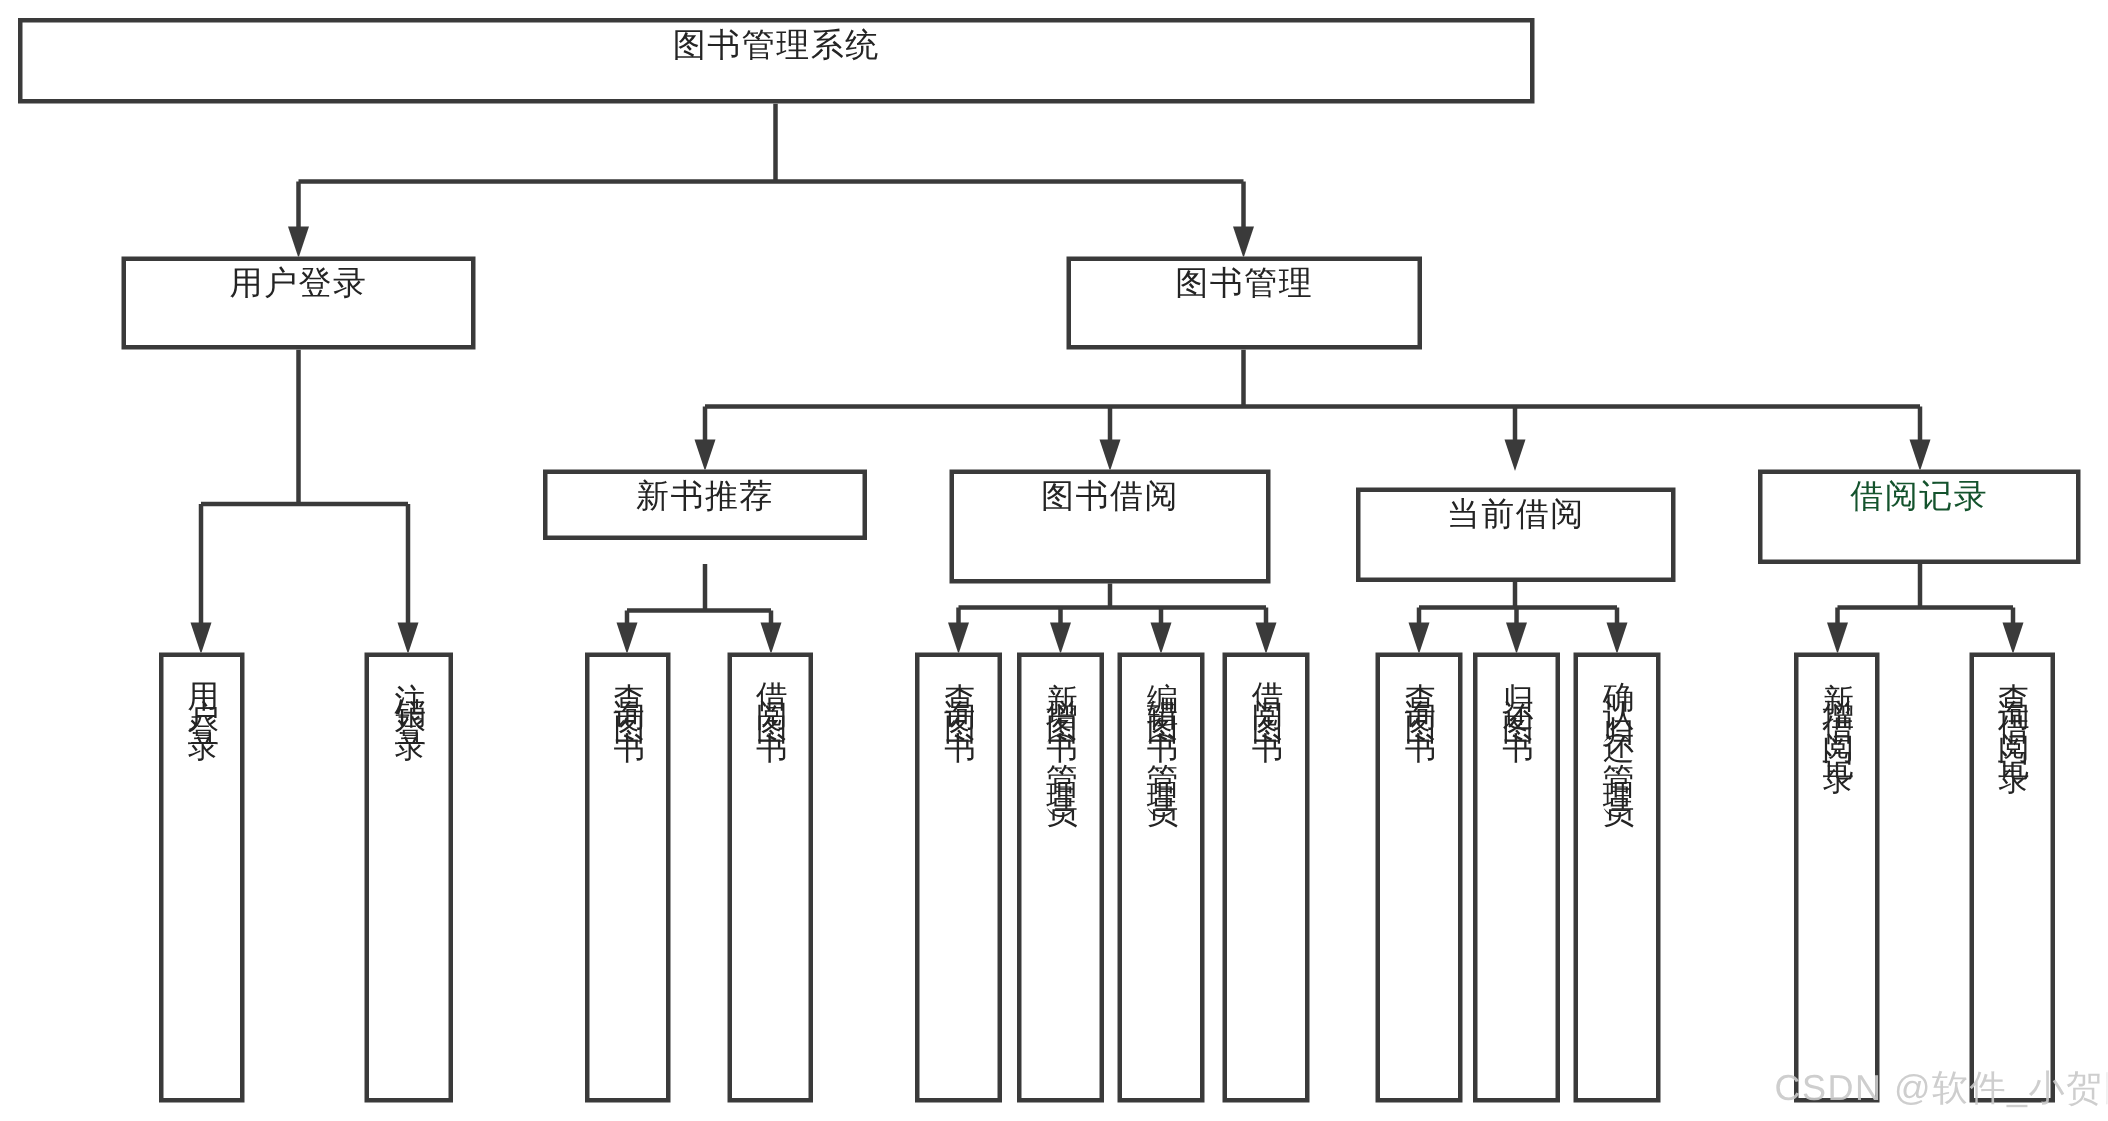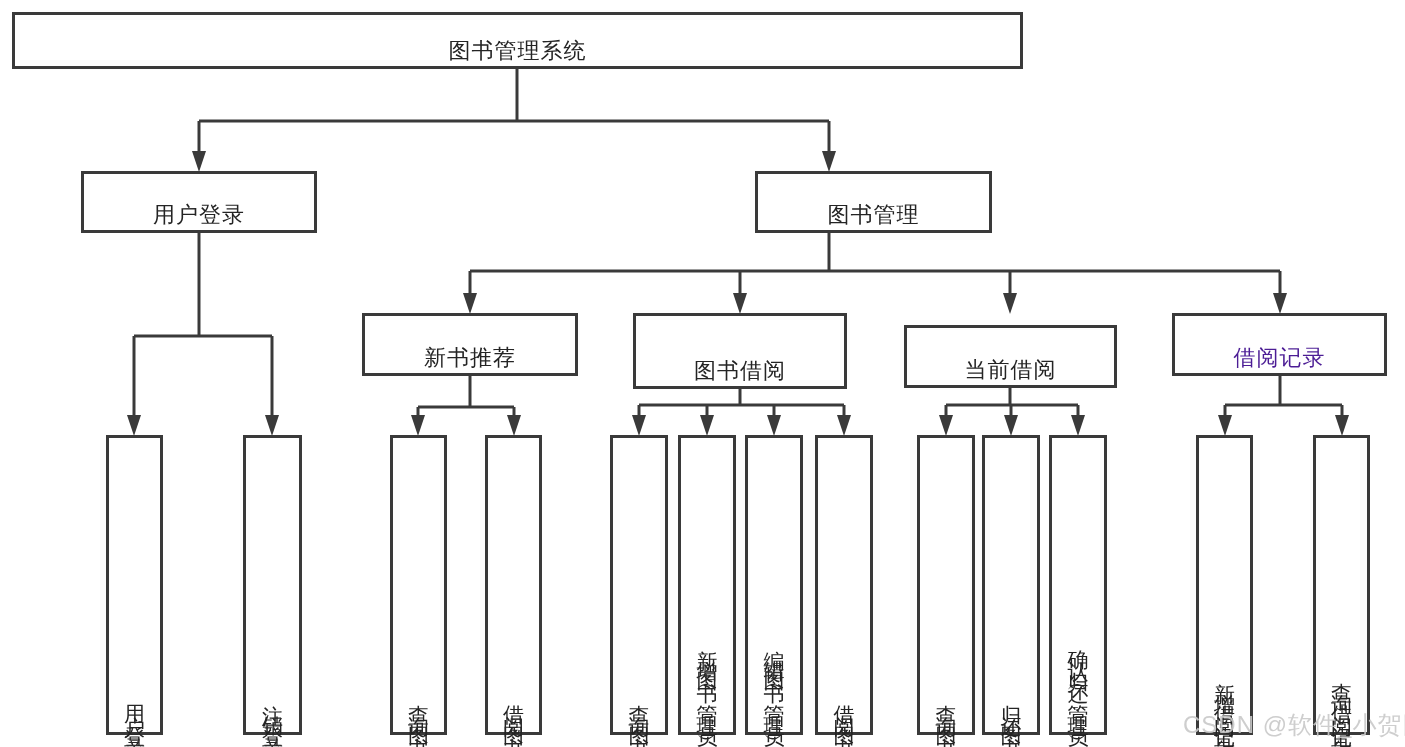--- a/index.html
+++ b/index.html
@@ -22,21 +22,21 @@
     width: 1405px;
     height: 747px;
     display: block;
   }
   .node {
     position: absolute;
     box-sizing: border-box;
     border: 3px solid #3a3a3a;
     background: #ffffff;
     display: flex;
-    align-items: flex-end;
+    align-items: flex-start;
     justify-content: center;
     color: #242424;
   }
   .node.h .label {
     font-size: 22px;
     letter-spacing: 1px;
     white-space: nowrap;
   }
   .node.v .label {
     writing-mode: vertical-rl;
@@ -115,34 +115,34 @@
       <path d="M 1342 405 L 1342 420" stroke="#3a3a3a" stroke-width="3" fill="none"></path>
       <polygon points="1342,436 1335,415 1349,415" fill="#3a3a3a"></polygon>
     </svg>
   <div id="nodes-container">
       <div class="node h" style="left: 12px; top: 12px; width: 1011px; height: 57px; border-color: rgb(58, 58, 58);">
         <span class="label" style="color: rgb(36, 36, 36);">图书管理系统</span>
       </div>
       <div class="node h" style="left: 81px; top: 171px; width: 236px; height: 62px; border-color: rgb(58, 58, 58);">
         <span class="label" style="color: rgb(36, 36, 36);">用户登录</span>
       </div>
-      <div class="node h" style="left: 711px; top: 171px; width: 237px; height: 62px; border-color: rgb(58, 58, 58); margin-left: 44px;">
+      <div class="node h" style="left: 711px; top: 171px; width: 237px; height: 62px; border-color: rgb(58, 58, 58);">
         <span class="label" style="color: rgb(36, 36, 36);">图书管理</span>
       </div>
-      <div class="node h" style="left: 362px; top: 313px; width: 216px; height: 63px; border-color: rgb(58, 58, 58);">
+      <div class="node h" style="left: 362px; top: 313px; width: 216px; height: 47px; border-color: rgb(58, 58, 58);">
         <span class="label" style="color: rgb(36, 36, 36);">新书推荐</span>
       </div>
       <div class="node h" style="left: 633px; top: 313px; width: 214px; height: 76px; border-color: rgb(58, 58, 58);">
         <span class="label" style="color: rgb(36, 36, 36);">图书借阅</span>
       </div>
       <div class="node h" style="left: 904px; top: 325px; width: 213px; height: 63px; border-color: rgb(58, 58, 58);">
         <span class="label" style="color: rgb(36, 36, 36);">当前借阅</span>
       </div>
       <div class="node h" style="left: 1172px; top: 313px; width: 215px; height: 63px; border-color: rgb(58, 58, 58);">
-        <span class="label" style="color: #4c1d95;">借阅记录</span>
+        <span class="label" style="color: #14532d;">借阅记录</span>
       </div>
       <div class="node v" style="left: 106px; top: 435px; width: 57px; height: 300px; border-color: rgb(58, 58, 58);">
         <span class="label" style="color: rgb(36, 36, 36);">用户登录</span>
       </div>
       <div class="node v" style="left: 243px; top: 435px; width: 59px; height: 300px; border-color: rgb(58, 58, 58);">
         <span class="label" style="color: rgb(36, 36, 36);">注销登录</span>
       </div>
       <div class="node v" style="left: 390px; top: 435px; width: 57px; height: 300px; border-color: rgb(58, 58, 58);">
         <span class="label" style="color: rgb(36, 36, 36);">查询图书</span>
       </div>

